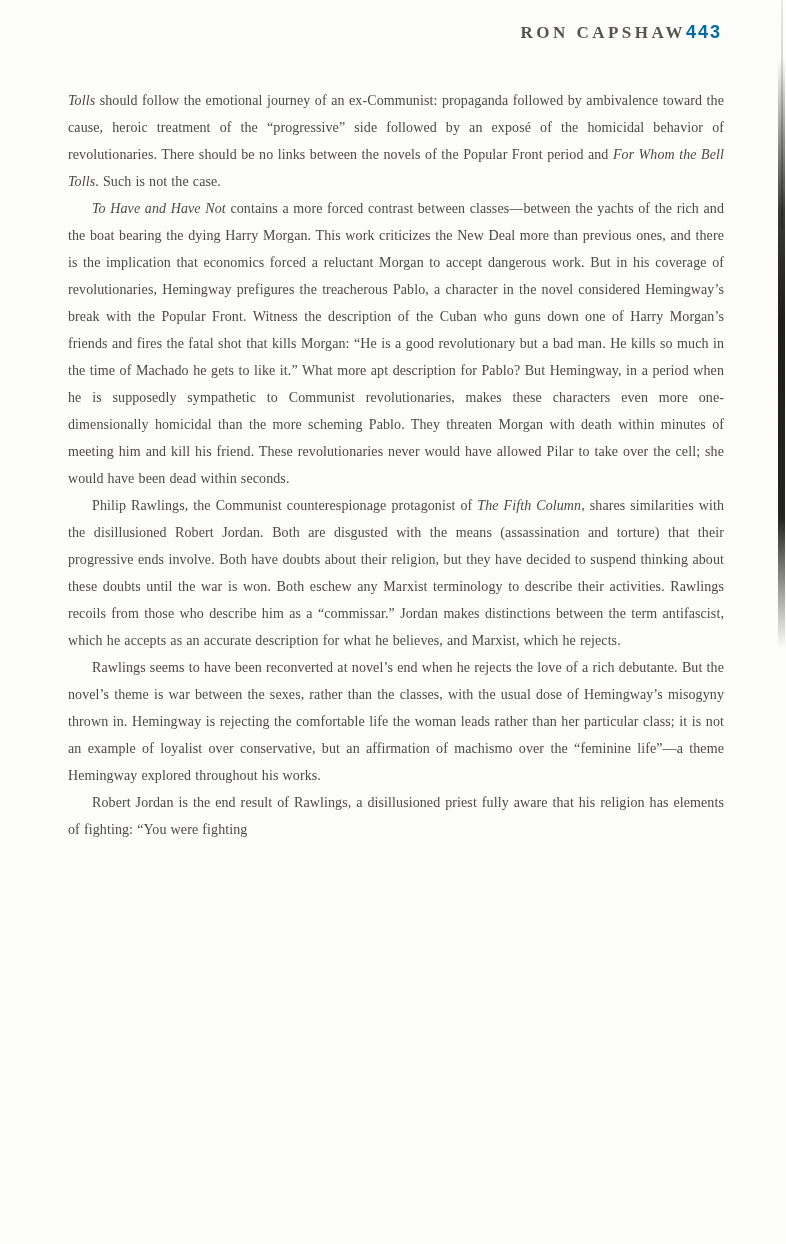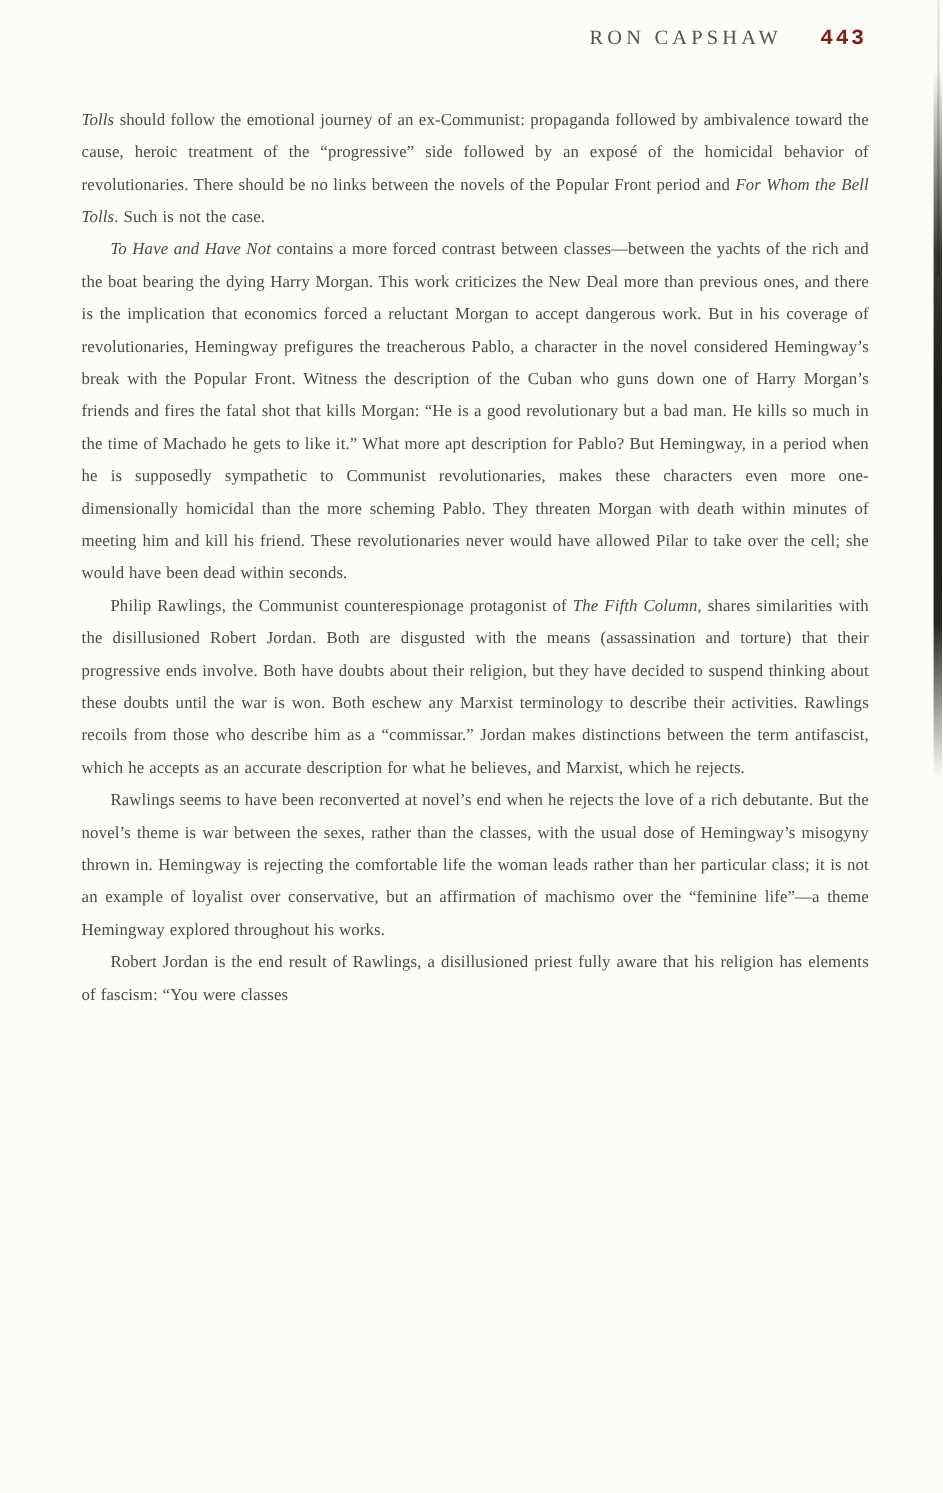--- a/index.html
+++ b/index.html
@@ -27,28 +27,29 @@
     top: 22px;
     left: 68px;
     right: 64px;
     text-align: right;
     white-space: nowrap;
   }
   .author-name {
     font-size: 17px;
     letter-spacing: 3.5px;
     color: #56534b;
+    font-weight: bold;
   }
   .page-number {
     font-size: 18px;
     font-weight: bold;
     letter-spacing: 2px;
-    margin-left: 32px;
-    color: #7f1d1d;
-    font-family: Liberation Mono, monospace;
+    margin-left: 0;
+    color: #0369a1;
+    font-family: Liberation Sans, sans-serif;
   }
   
   .page-body {
     position: absolute;
     top: 87px;
     left: 68px;
     width: 656px;
     text-align: justify;
     font-size: 14px;
     line-height: 27px;
@@ -99,19 +100,19 @@
 
   <div class="running-header">
     <span class="author-name">RON CAPSHAW</span><span class="page-number">443</span>
   </div>
 
   <div class="page-body">
     <p><i>Tolls</i> should follow the emotional journey of an ex-Communist: propaganda followed by ambivalence toward the cause, heroic treatment of the “progressive” side followed by an exposé of the homicidal behavior of revolutionaries. There should be no links between the novels of the Popular Front period and <i>For Whom the Bell Tolls</i>. Such is not the case.</p>
     <p class="indent"><i>To Have and Have Not</i> contains a more forced contrast between classes—between the yachts of the rich and the boat bearing the dying Harry Morgan. This work criticizes the New Deal more than previous ones, and there is the implication that economics forced a reluctant Morgan to accept dangerous work. But in his coverage of revolutionaries, Hemingway prefigures the treacherous Pablo, a character in the novel considered Hemingway’s break with the Popular Front. Witness the description of the Cuban who guns down one of Harry Morgan’s friends and fires the fatal shot that kills Morgan: “He is a good revolutionary but a bad man. He kills so much in the time of Machado he gets to like it.” What more apt description for Pablo? But Hemingway, in a period when he is supposedly sympathetic to Communist revolutionaries, makes these characters even more one-dimensionally homicidal than the more scheming Pablo. They threaten Morgan with death within minutes of meeting him and kill his friend. These revolutionaries never would have allowed Pilar to take over the cell; she would have been dead within seconds.</p>
     <p class="indent">Philip Rawlings, the Communist counterespionage protagonist of <i>The Fifth Column</i>, shares similarities with the disillusioned Robert Jordan. Both are disgusted with the means (assassination and torture) that their progressive ends involve. Both have doubts about their religion, but they have decided to suspend thinking about these doubts until the war is won. Both eschew any Marxist terminology to describe their activities. Rawlings recoils from those who describe him as a “commissar.” Jordan makes distinctions between the term antifascist, which he accepts as an accurate description for what he believes, and Marxist, which he rejects.</p>
     <p class="indent">Rawlings seems to have been reconverted at novel’s end when he rejects the love of a rich debutante. But the novel’s theme is war between the sexes, rather than the classes, with the usual dose of Hemingway’s misogyny thrown in. Hemingway is rejecting the comfortable life the woman leads rather than her particular class; it is not an example of loyalist over conservative, but an affirmation of machismo over the “feminine life”—a theme Hemingway explored throughout his works.</p>
-    <p class="indent">Robert Jordan is the end result of Rawlings, a disillusioned priest fully aware that his religion has elements of fascism: “You were classes</p>
+    <p class="indent">Robert Jordan is the end result of Rawlings, a disillusioned priest fully aware that his religion has elements of fighting: “You were fighting</p>
   </div>
 
   <div class="edge-line"></div>
   <div class="edge-shadow"></div>
 
 </div>
 
 </body></html>

